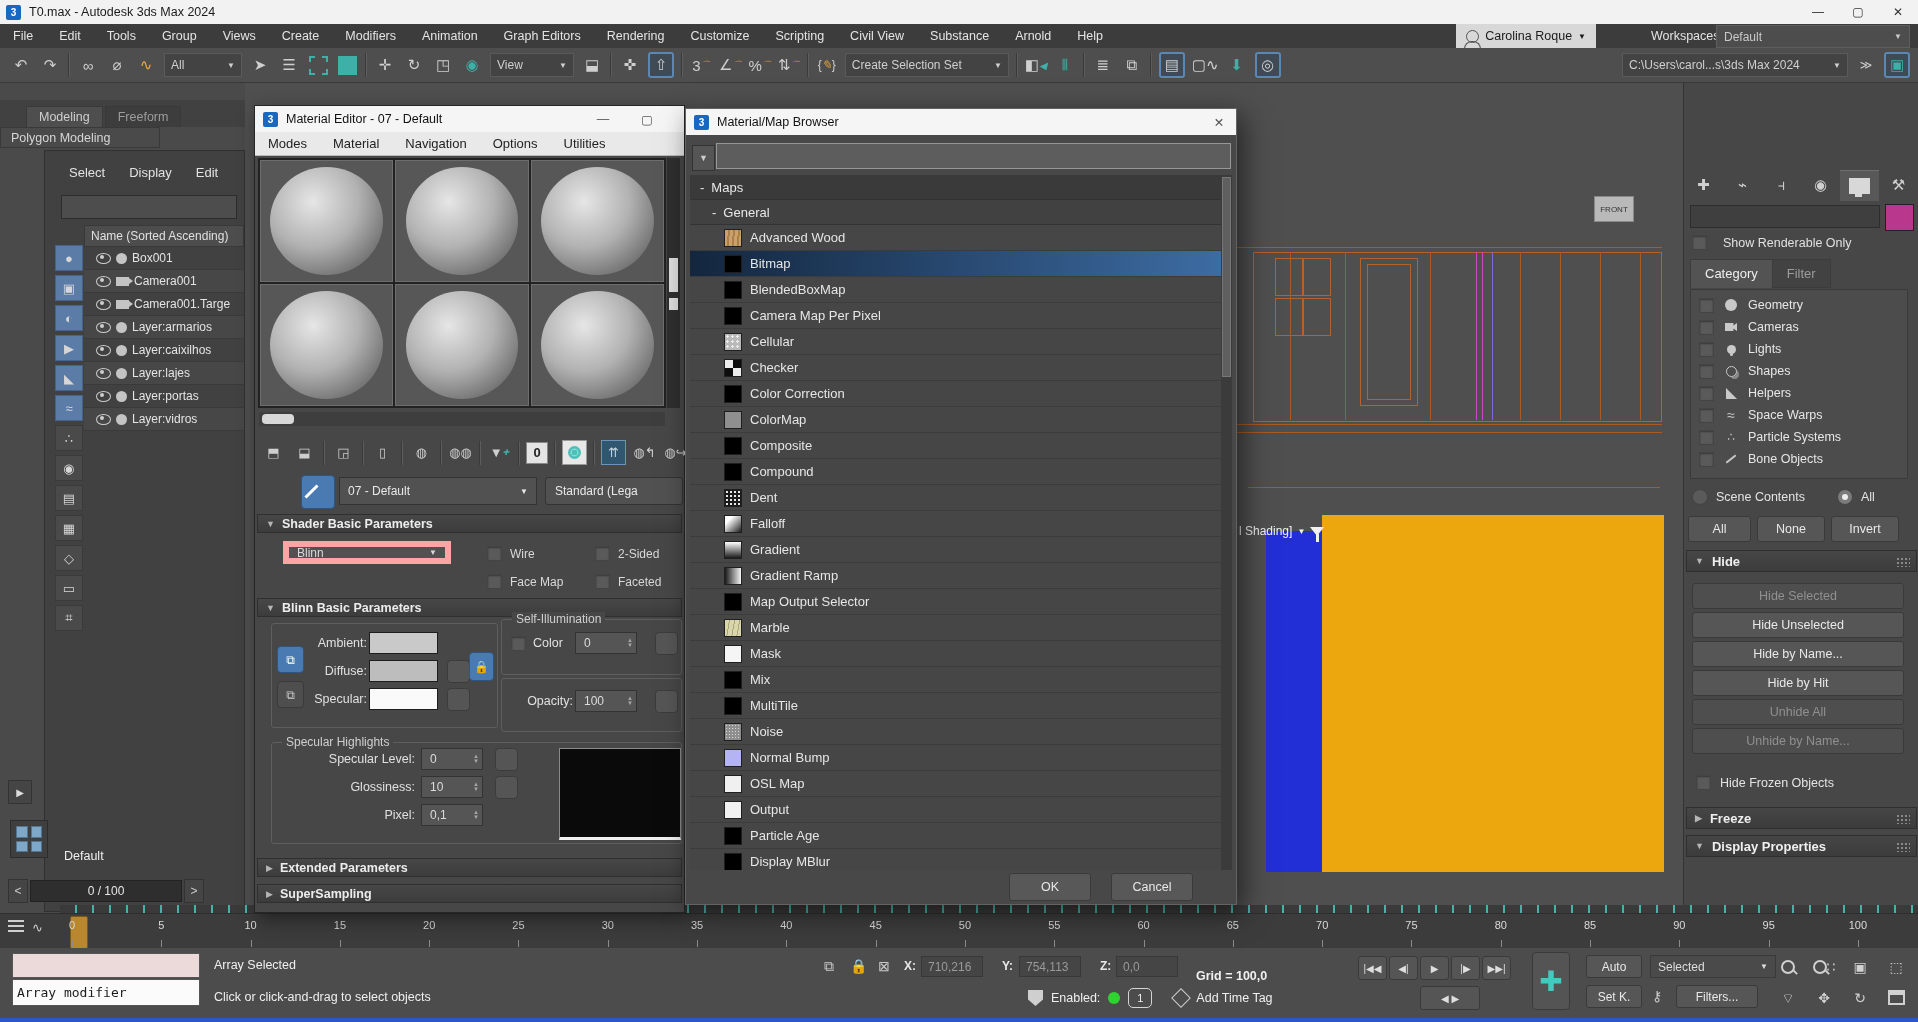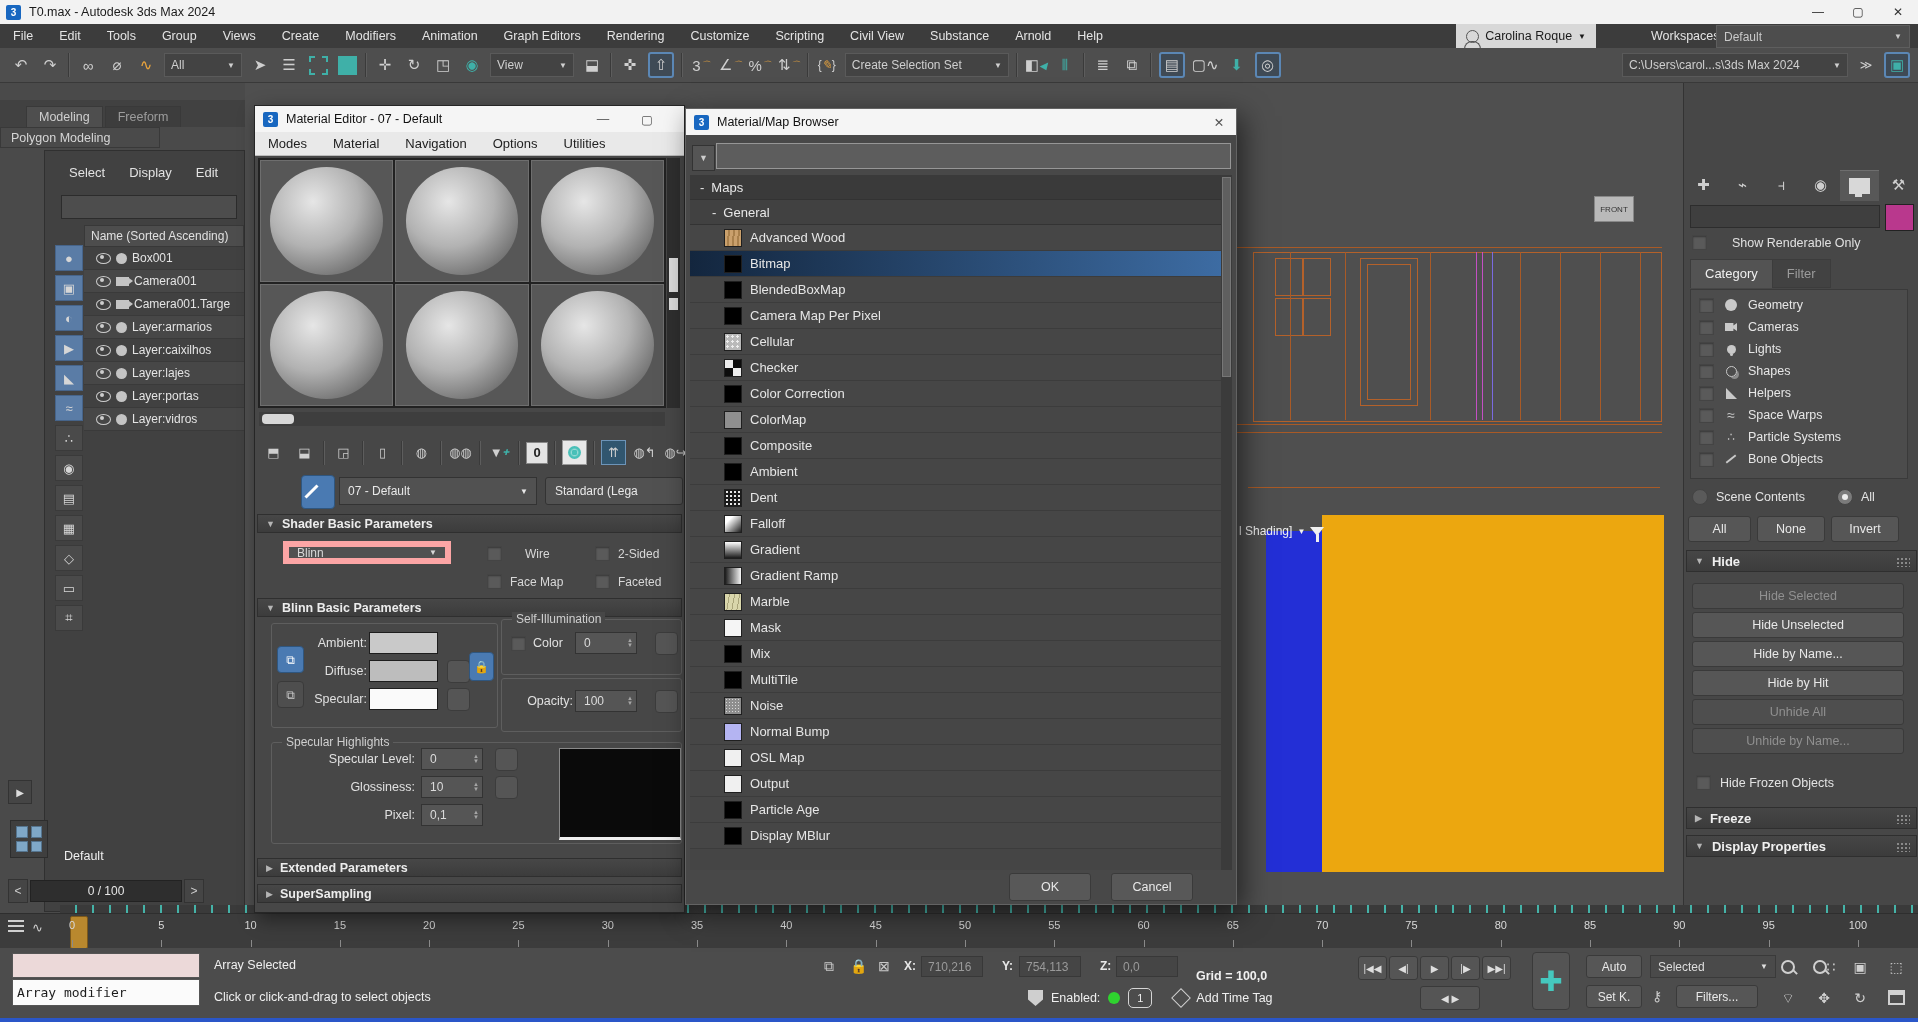--- a/index.html
+++ b/index.html
@@ -161,21 +161,21 @@
 
   
   #cmd-panel{left:1683px;top:83px;width:235px;height:829px;background:#474747;border-left:1px solid #333;z-index:2;box-sizing:border-box;}
   #cp-tabs{position:absolute;left:0;top:87px;width:100%;height:30px;display:flex;}
   .cp-tab{flex:1;display:flex;align-items:center;justify-content:center;color:#cfcfcf;font-size:15px;height:30px;}
   .cp-tab.on{background:#585858;border-top:1px solid #6e6e6e;}
   .mon{width:17px;height:12px;border:2px solid #d8d8d8;position:relative;background:#d8d8d8;}
   .mon::after{content:"";position:absolute;left:4px;bottom:-5px;width:7px;height:3px;background:#d8d8d8;}
   #cp-name{position:absolute;left:6px;top:122px;width:190px;height:23px;background:#3f3f3f;border:1px solid #2d2d2d;box-sizing:border-box;}
   #cp-swatch{position:absolute;left:201px;top:121px;width:27px;height:25px;background:#b9388d;border:1px solid #222;}
-  #cp-renderable{position:absolute;left:8px;top:152px;display:flex;gap:25px;align-items:center;color:#e0e0e0;font-size:12.5px;}
+  #cp-renderable{position:absolute;left:8px;top:152px;display:flex;gap:16px;align-items:center;color:#e0e0e0;font-size:12.5px;}
   #cp-cattabs{position:absolute;left:6px;top:176px;display:flex;}
   .cattab{padding:6px 14px;font-size:13px;}
   .cattab.on{background:#535353;color:#f0f0f0;border:1px solid #3c3c3c;border-bottom:none;}
   .cattab.off{background:#424242;color:#9b9b9b;border:1px solid #3c3c3c;border-left:none;}
   #cp-catlist{position:absolute;left:6px;top:206px;width:218px;height:190px;background:#4c4c4c;border:1px solid #3a3a3a;box-sizing:border-box;padding-top:4px;}
   .cat-row{height:22px;display:flex;align-items:center;gap:10px;padding-left:8px;color:#e6e6e6;font-size:12.5px;}
   .ci{width:14px;height:14px;display:inline-flex;align-items:center;justify-content:center;flex:none;color:#d0d0d0;font-size:12px;}
   .ci-geom::before{content:"";width:12px;height:12px;border-radius:50%;background:#c9c9c9;}
   .ci-cam::before{content:"";width:12px;height:8px;background:#c9c9c9;clip-path:polygon(0 0,70% 0,70% 30%,100% 0,100% 100%,70% 70%,70% 100%,0 100%);}
   .ci-light::before{content:"";width:9px;height:9px;border-radius:50%;background:#c9c9c9;box-shadow:0 5px 0 -3px #c9c9c9;}
@@ -524,21 +524,21 @@
     <div id="me-typebtn">Standard (Lega</div>
 
     <div class="rollout" style="top:408px">
       <span class="arr">▼</span>
       <span>Shader Basic Parameters</span>
     </div>
     <div class="abs" style="left:28px;top:435px;width:168px;height:23px;background:#515151;border:6px solid #fca5a5;display:flex;align-items:center;justify-content:space-between;padding:0 8px;box-sizing:border-box">
       <span>Blinn</span>
       <span style="font-size:8px">▼</span>
     </div>
-    <div class="abs row" style="left:232px;top:440px;gap:23px">
+    <div class="abs row" style="left:232px;top:440px;gap:8px">
       <span class="cb"></span>
         <span>Wire</span>
       </div>
     <div class="abs row" style="left:340px;top:440px;gap:8px">
       <span class="cb"></span>
         <span>2-Sided</span>
       </div>
     <div class="abs row" style="left:232px;top:468px;gap:8px">
       <span class="cb"></span>
         <span>Face Map</span>
@@ -691,21 +691,21 @@
             <span>ColorMap</span>
           </div>
 
           <div class="mm-row">
             <span class="mm-swatch" style="background: rgb(0, 0, 0);"></span>
             <span>Composite</span>
           </div>
 
           <div class="mm-row">
             <span class="mm-swatch" style="background: rgb(0, 0, 0);"></span>
-            <span>Ambient</span>
+            <span>Compound</span>
           </div>
 
           <div class="mm-row">
             <span class="mm-swatch" style="background: radial-gradient(circle, rgb(232, 232, 232) 30%, rgb(26, 26, 26) 32%) 0px 0px / 4px 4px repeat, rgb(26, 26, 26);"></span>
             <span>Dent</span>
           </div>
 
           <div class="mm-row">
             <span class="mm-swatch" style="background: linear-gradient(135deg, rgb(255, 255, 255) 25%, rgb(30, 30, 30));"></span>
             <span>Falloff</span>
@@ -714,20 +714,24 @@
           <div class="mm-row">
             <span class="mm-swatch" style="background: linear-gradient(rgb(255, 255, 255), rgb(26, 26, 26));"></span>
             <span>Gradient</span>
           </div>
 
           <div class="mm-row">
             <span class="mm-swatch" style="background: linear-gradient(90deg, rgb(26, 26, 26), rgb(245, 245, 245));"></span>
             <span>Gradient Ramp</span>
           </div>
 
+          <div class="mm-row">
+            <span class="mm-swatch" style="background: rgb(0, 0, 0);"></span>
+            <span>Map Output Selector</span>
+          </div>
 
           <div class="mm-row">
             <span class="mm-swatch" style="background: repeating-linear-gradient(100deg, rgb(217, 214, 171) 0px, rgb(217, 214, 171) 4px, rgb(170, 165, 122) 4px, rgb(170, 165, 122) 5px);"></span>
             <span>Marble</span>
           </div>
 
           <div class="mm-row">
             <span class="mm-swatch" style="background: rgb(245, 245, 245);"></span>
             <span>Mask</span>
           </div>

